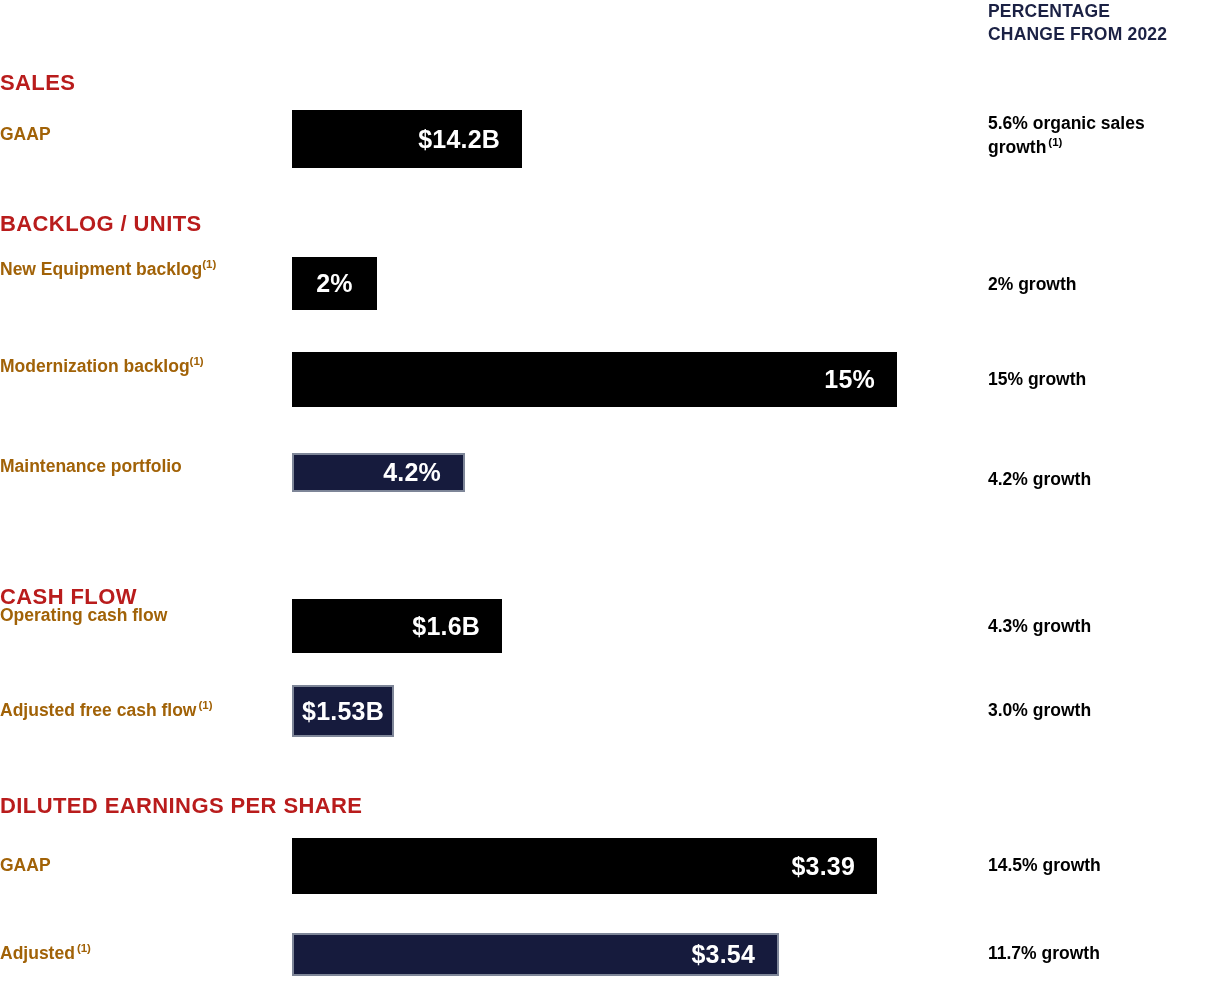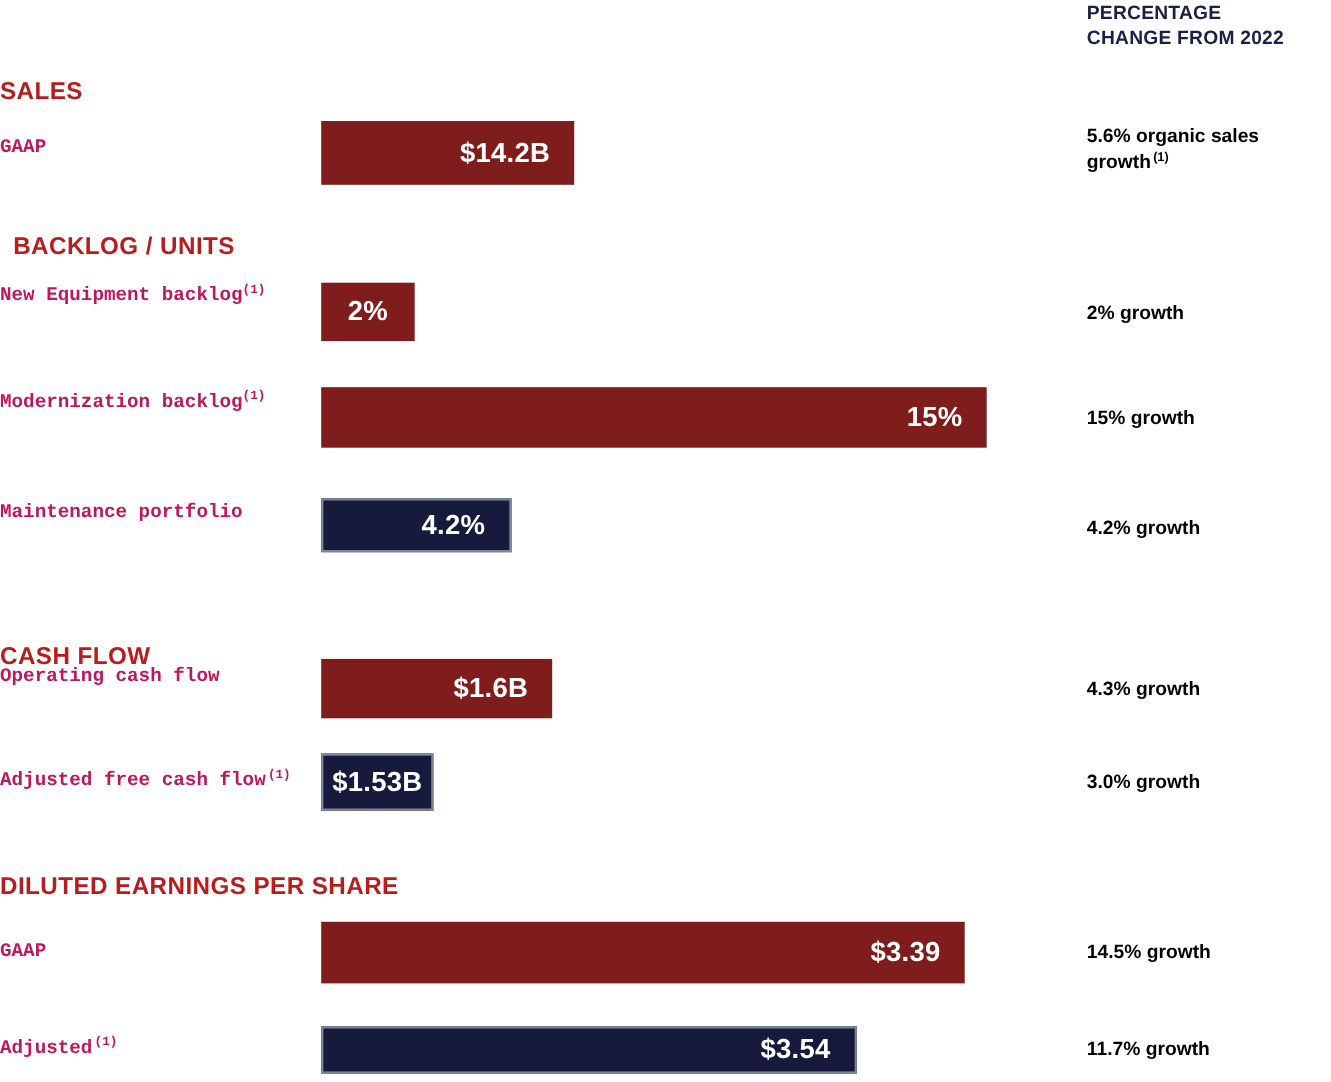--- a/index.html
+++ b/index.html
@@ -43,40 +43,39 @@
   }
 
   
   .row-label {
     position: absolute;
     left: 0px;
     width: 285px;
     font-size: 17.5px;
     font-weight: bold;
     line-height: 1.42;
-    color: #be185d;
-    font-family: Liberation Mono, monospace;
+    color: #a16207;
   }
   .row-label .sup {
     font-size: 11.5px;
     vertical-align: super;
     line-height: 0;
   }
   .row-label .sup.spaced { margin-left: 2px; }
 
   
   .bar {
     position: absolute;
     left: 292px;
     box-sizing: border-box;
     display: flex;
     align-items: center;
   }
   .bar.gold {
-    background: #7f1d1d;
+    background: #000000;
   }
   .bar.navy {
     background: #161b3d;
     border: 2px solid #7e8698;
   }
   .bar-value {
     color: #ffffff;
     font-weight: bold;
     font-size: 25px;
     letter-spacing: 0.2px;
@@ -120,21 +119,21 @@
 <div class="row-label" style="top:122px;">
   <span>GAAP</span>
 </div>
 <div class="bar gold align-right" style="top:110px; width:230px; height:58px;">
   <span class="bar-value">$14.2B</span>
 </div>
 <div class="growth-note" style="top:111px;">
   <span>5.6% organic sales growth</span><span class="sup">(1)</span>
 </div>
 
-<div class="section-heading" style="top:211px;padding-left:12px;">BACKLOG / UNITS</div>
+<div class="section-heading" style="top:211px;">BACKLOG / UNITS</div>
 
 <div class="row-label" style="top:257px;">
   <span>New Equipment backlog</span><span class="sup">(1)</span>
 </div>
 <div class="bar gold align-center" style="top:257px; width:85px; height:53px;">
   <span class="bar-value">2%</span>
 </div>
 <div class="growth-note" style="top:272px;">
   <span>2% growth</span>
 </div>
@@ -145,21 +144,21 @@
 <div class="bar gold align-right" style="top:352px; width:605px; height:55px;">
   <span class="bar-value">15%</span>
 </div>
 <div class="growth-note" style="top:367px;">
   <span>15% growth</span>
 </div>
 
 <div class="row-label" style="top:454px;">
   <span>Maintenance portfolio</span>
 </div>
-<div class="bar navy align-right" style="top:453px; width:173px; height:49px;">
+<div class="bar navy align-right" style="top:453px; width:173px; height:39px;">
   <span class="bar-value">4.2%</span>
 </div>
 <div class="growth-note" style="top:467px;">
   <span>4.2% growth</span>
 </div>
 
 <div class="section-heading" style="top:584px;">CASH FLOW</div>
 
 <div class="row-label" style="top:603px;">
   <span>Operating cash flow</span>

